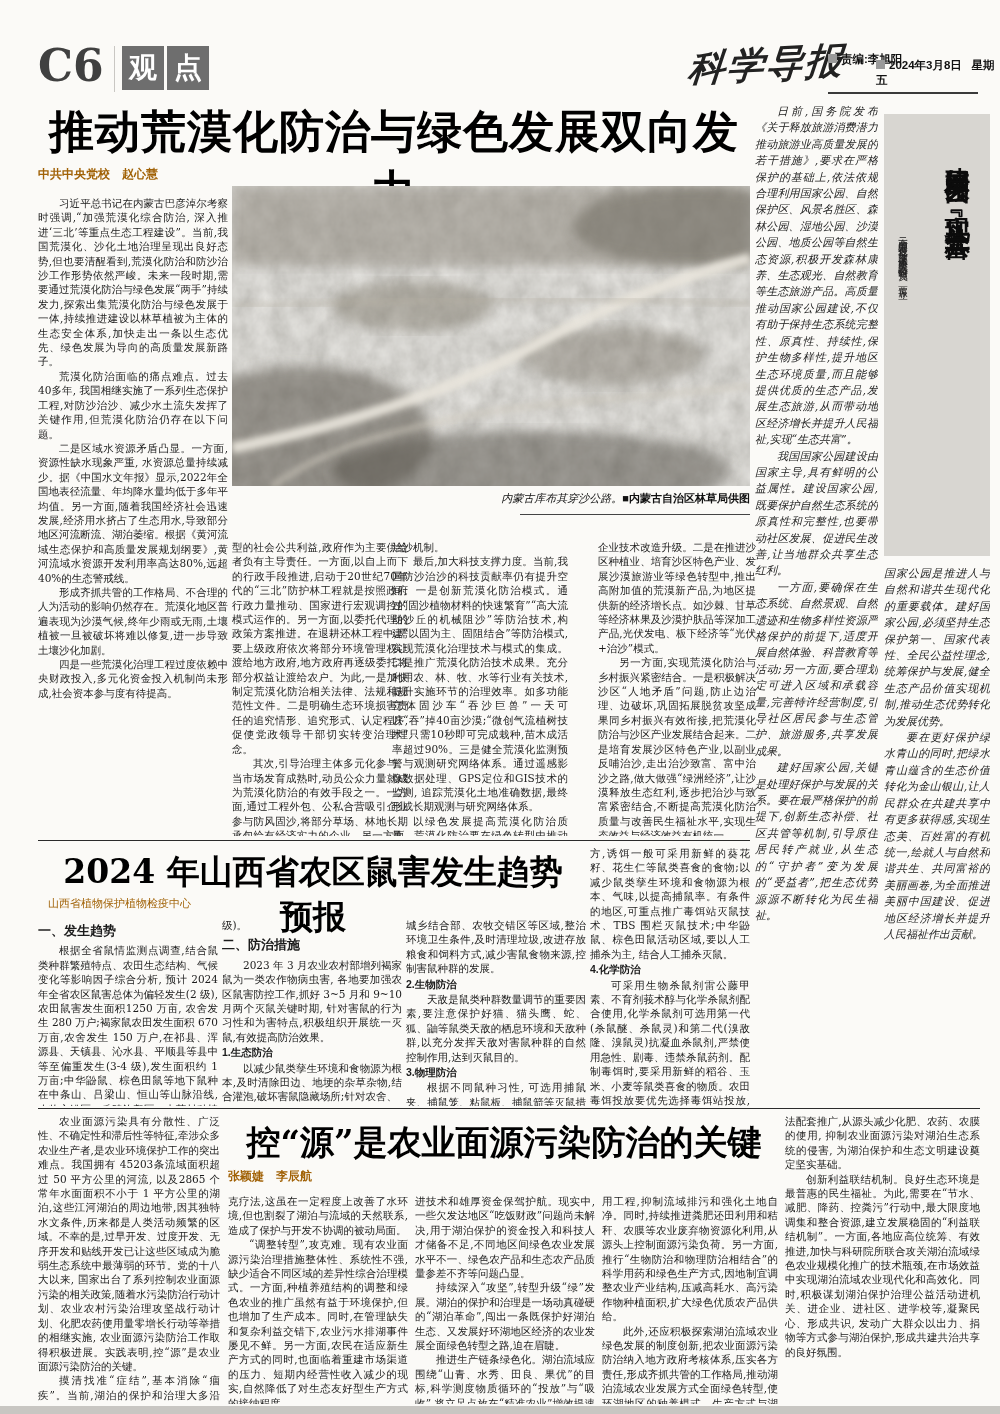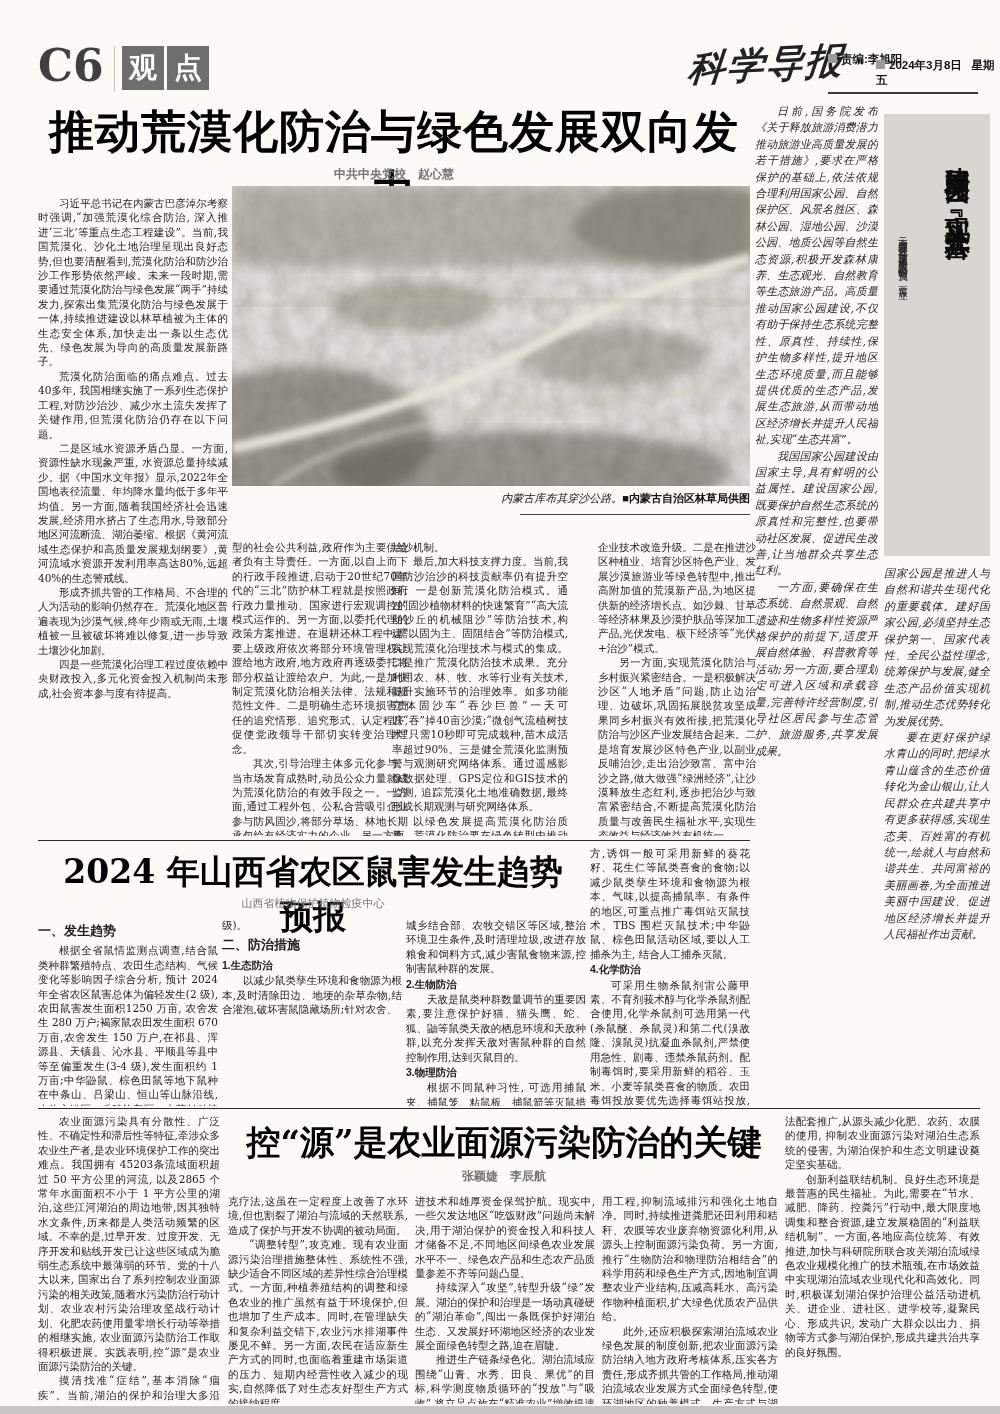--- a/index.html
+++ b/index.html
@@ -13,21 +13,21 @@
           font-size:28px;font-weight:bold;text-align:center;line-height:44px;
           font-family:"Liberation Sans",sans-serif;}
   .masthead{left:688px;top:40px;font-size:37px;font-weight:bold;font-style:italic;
             font-family:"DejaVu Serif",serif;color:#222;transform:rotate(-3deg) skewX(-8deg);letter-spacing:2px;}
   .hinfo{left:828px;font-size:11.5px;font-weight:bold;font-family:"Liberation Sans",sans-serif;color:#111;}
   .sq{display:inline-block;width:9px;height:9px;background:#9a9a9a;margin-right:4px;}
   .hline{left:828px;top:92px;width:150px;height:2px;background:#3a3a3a;}
   
   .mainhead{left:38px;top:102px;width:712px;text-align:center;font-size:45px;font-weight:900;
             font-family:"Liberation Sans",sans-serif;color:#000;letter-spacing:1px;}
-  .byline{text-align:center;font-size:12px;font-weight:bold;color:#737373;font-family:Liberation Serif, serif;}
+  .byline{font-size:12px;font-weight:bold;color:#a16207;font-family:Liberation Serif, serif;}
   
   .photo{left:232px;top:186px;width:518px;height:300px;overflow:hidden;background:#a19b90;}
   .caption{left:232px;top:491px;width:518px;text-align:right;font-size:11px;font-style:italic;color:#111;}
   .caption b{font-style:normal;font-family:"Liberation Sans",sans-serif;font-weight:bold;}
   .capline{left:520px;top:514px;width:230px;height:1px;background:#444;}
   
   .col{overflow:hidden;text-align:justify;font-size:10.5px;line-height:14.4px;color:#1c1c1c;}
   .col p{margin:0;text-indent:2em;}
   .col p.cont{text-indent:0;}
   .col .shead{font-family:"Liberation Sans",sans-serif;font-weight:bold;font-size:13px;
@@ -125,40 +125,42 @@
   <p class="cont">企业技术改造升级。二是在推进沙区种植业、培育沙区特色产业、发展沙漠旅游业等绿色转型中,推出高附加值的荒漠新产品,为地区提供新的经济增长点。如沙棘、甘草等经济林果及沙漠护肤品等深加工产品,光伏发电、板下经济等“光伏+治沙”模式。</p>
   <p>另一方面,实现荒漠化防治与乡村振兴紧密结合。一是积极解决沙区“人地矛盾”问题,防止边治理、边破坏,巩固拓展脱贫攻坚成果同乡村振兴有效衔接,把荒漠化防治与沙区产业发展结合起来。二是培育发展沙区特色产业,以副业反哺治沙,走出治沙致富、富中治沙之路,做大做强“绿洲经济”,让沙漠释放生态红利,逐步把治沙与致富紧密结合,不断提高荒漠化防治质量与改善民生福祉水平,实现生态效益与经济效益有机统一。</p>
 </div>
 
 <div class="abs rule" style="left:38px;top:840px;width:712px;"></div>
 
 <div class="abs sbcol" style="left:755px;top:104px;width:123px;height:1002px;">
   <p>日前,国务院发布《关于释放旅游消费潜力推动旅游业高质量发展的若干措施》,要求在严格保护的基础上,依法依规合理利用国家公园、自然保护区、风景名胜区、森林公园、湿地公园、沙漠公园、地质公园等自然生态资源,积极开发森林康养、生态观光、自然教育等生态旅游产品。高质量推动国家公园建设,不仅有助于保持生态系统完整性、原真性、持续性,保护生物多样性,提升地区生态环境质量,而且能够提供优质的生态产品,发展生态旅游,从而带动地区经济增长并提升人民福祉,实现“生态共富”。</p>
   <p>我国国家公园建设由国家主导,具有鲜明的公益属性。建设国家公园,既要保护自然生态系统的原真性和完整性,也要带动社区发展、促进民生改善,让当地群众共享生态红利。</p>
   <p>一方面,要确保在生态系统、自然景观、自然遗迹和生物多样性资源严格保护的前提下,适度开展自然体验、科普教育等活动;另一方面,要合理划定可进入区域和承载容量,完善特许经营制度,引导社区居民参与生态管护、旅游服务,共享发展成果。</p>
+  <p>建好国家公园,关键是处理好保护与发展的关系。要在最严格保护的前提下,创新生态补偿、社区共管等机制,引导原住居民转产就业,从生态的“守护者”变为发展的“受益者”,把生态优势源源不断转化为民生福祉。</p>
 </div>
 <div class="abs sbbox">
   <div class="sbtitle">建好国家公园 实现『生态共富』</div>
   <div class="sbby">云南省中国特色社会主义理论体系研究中心特约研究员 贾振立</div>
 </div>
 <div class="abs sbcol" style="left:884px;top:566px;width:106px;height:540px;">
   <p class="cont">国家公园是推进人与自然和谐共生现代化的重要载体。建好国家公园,必须坚持生态保护第一、国家代表性、全民公益性理念,统筹保护与发展,健全生态产品价值实现机制,推动生态优势转化为发展优势。</p>
   <p>要在更好保护绿水青山的同时,把绿水青山蕴含的生态价值转化为金山银山,让人民群众在共建共享中有更多获得感,实现生态美、百姓富的有机统一,绘就人与自然和谐共生、共同富裕的美丽画卷,为全面推进美丽中国建设、促进地区经济增长并提升人民福祉作出贡献。</p>
 </div>
 
 <div class="abs serifhead" style="left:48px;top:850px;width:530px;font-size:33px;">2024 年山西省农区鼠害发生趋势预报</div>
 <div class="abs byline" style="left:48px;top:896px;width:530px;font-weight:normal;font-size:11px;">山西省植物保护植物检疫中心</div>
 
 <div class="abs col" style="left:38px;top:918px;width:180px;height:188px;">
   <p class="shead">一、发生趋势</p>
   <p>根据全省鼠情监测点调查,结合鼠类种群繁殖特点、农田生态结构、气候变化等影响因子综合分析, 预计 2024 年全省农区鼠害总体为偏轻发生(2 级),农田鼠害发生面积1250 万亩, 农舍发生 280 万户;褐家鼠农田发生面积 670 万亩,农舍发生 150 万户,在祁县、浑源县、天镇县、沁水县、平顺县等县中等至偏重发生(3-4 级),发生面积约 1 万亩;中华鼢鼠、棕色田鼠等地下鼠种在中条山、吕梁山、恒山等山脉沿线, 农牧交错区、丘陵沟壑区、中药材种植区中等至偏重发生(3-4</p>
 </div>
 <div class="abs col" style="left:222px;top:918px;width:180px;height:188px;">
   <p class="cont">级)。</p>
   <p class="shead">二、防治措施</p>
+  <p>2023 年 3 月农业农村部增列褐家鼠为一类农作物病虫害, 各地要加强农区鼠害防控工作,抓好 3~5 月和 9~10 月两个灭鼠关键时期, 针对害鼠的行为习性和为害特点,积极组织开展统一灭鼠,有效提高防治效果。</p>
   <p class="ssub">1.生态防治</p>
   <p>以减少鼠类孳生环境和食物源为根本,及时清除田边、地埂的杂草杂物,结合灌泡,破坏害鼠隐藏场所;针对农舍、</p>
 </div>
 <div class="abs col" style="left:406px;top:918px;width:180px;height:188px;">
   <p class="cont">城乡结合部、农牧交错区等区域,整治环境卫生条件,及时清理垃圾,改进存放粮食和饲料方式,减少害鼠食物来源,控制害鼠种群的发展。</p>
   <p class="ssub">2.生物防治</p>
   <p>天敌是鼠类种群数量调节的重要因素,要注意保护好猫、猫头鹰、蛇、狐、鼬等鼠类天敌的栖息环境和天敌种群,以充分发挥天敌对害鼠种群的自然控制作用,达到灭鼠目的。</p>
   <p class="ssub">3.物理防治</p>
   <p>根据不同鼠种习性, 可选用捕鼠夹、捕鼠笼、粘鼠板、捕鼠箭等灭鼠措施。捕鼠器要放置在鼠路或害鼠经常活动的地</p>
 </div>

